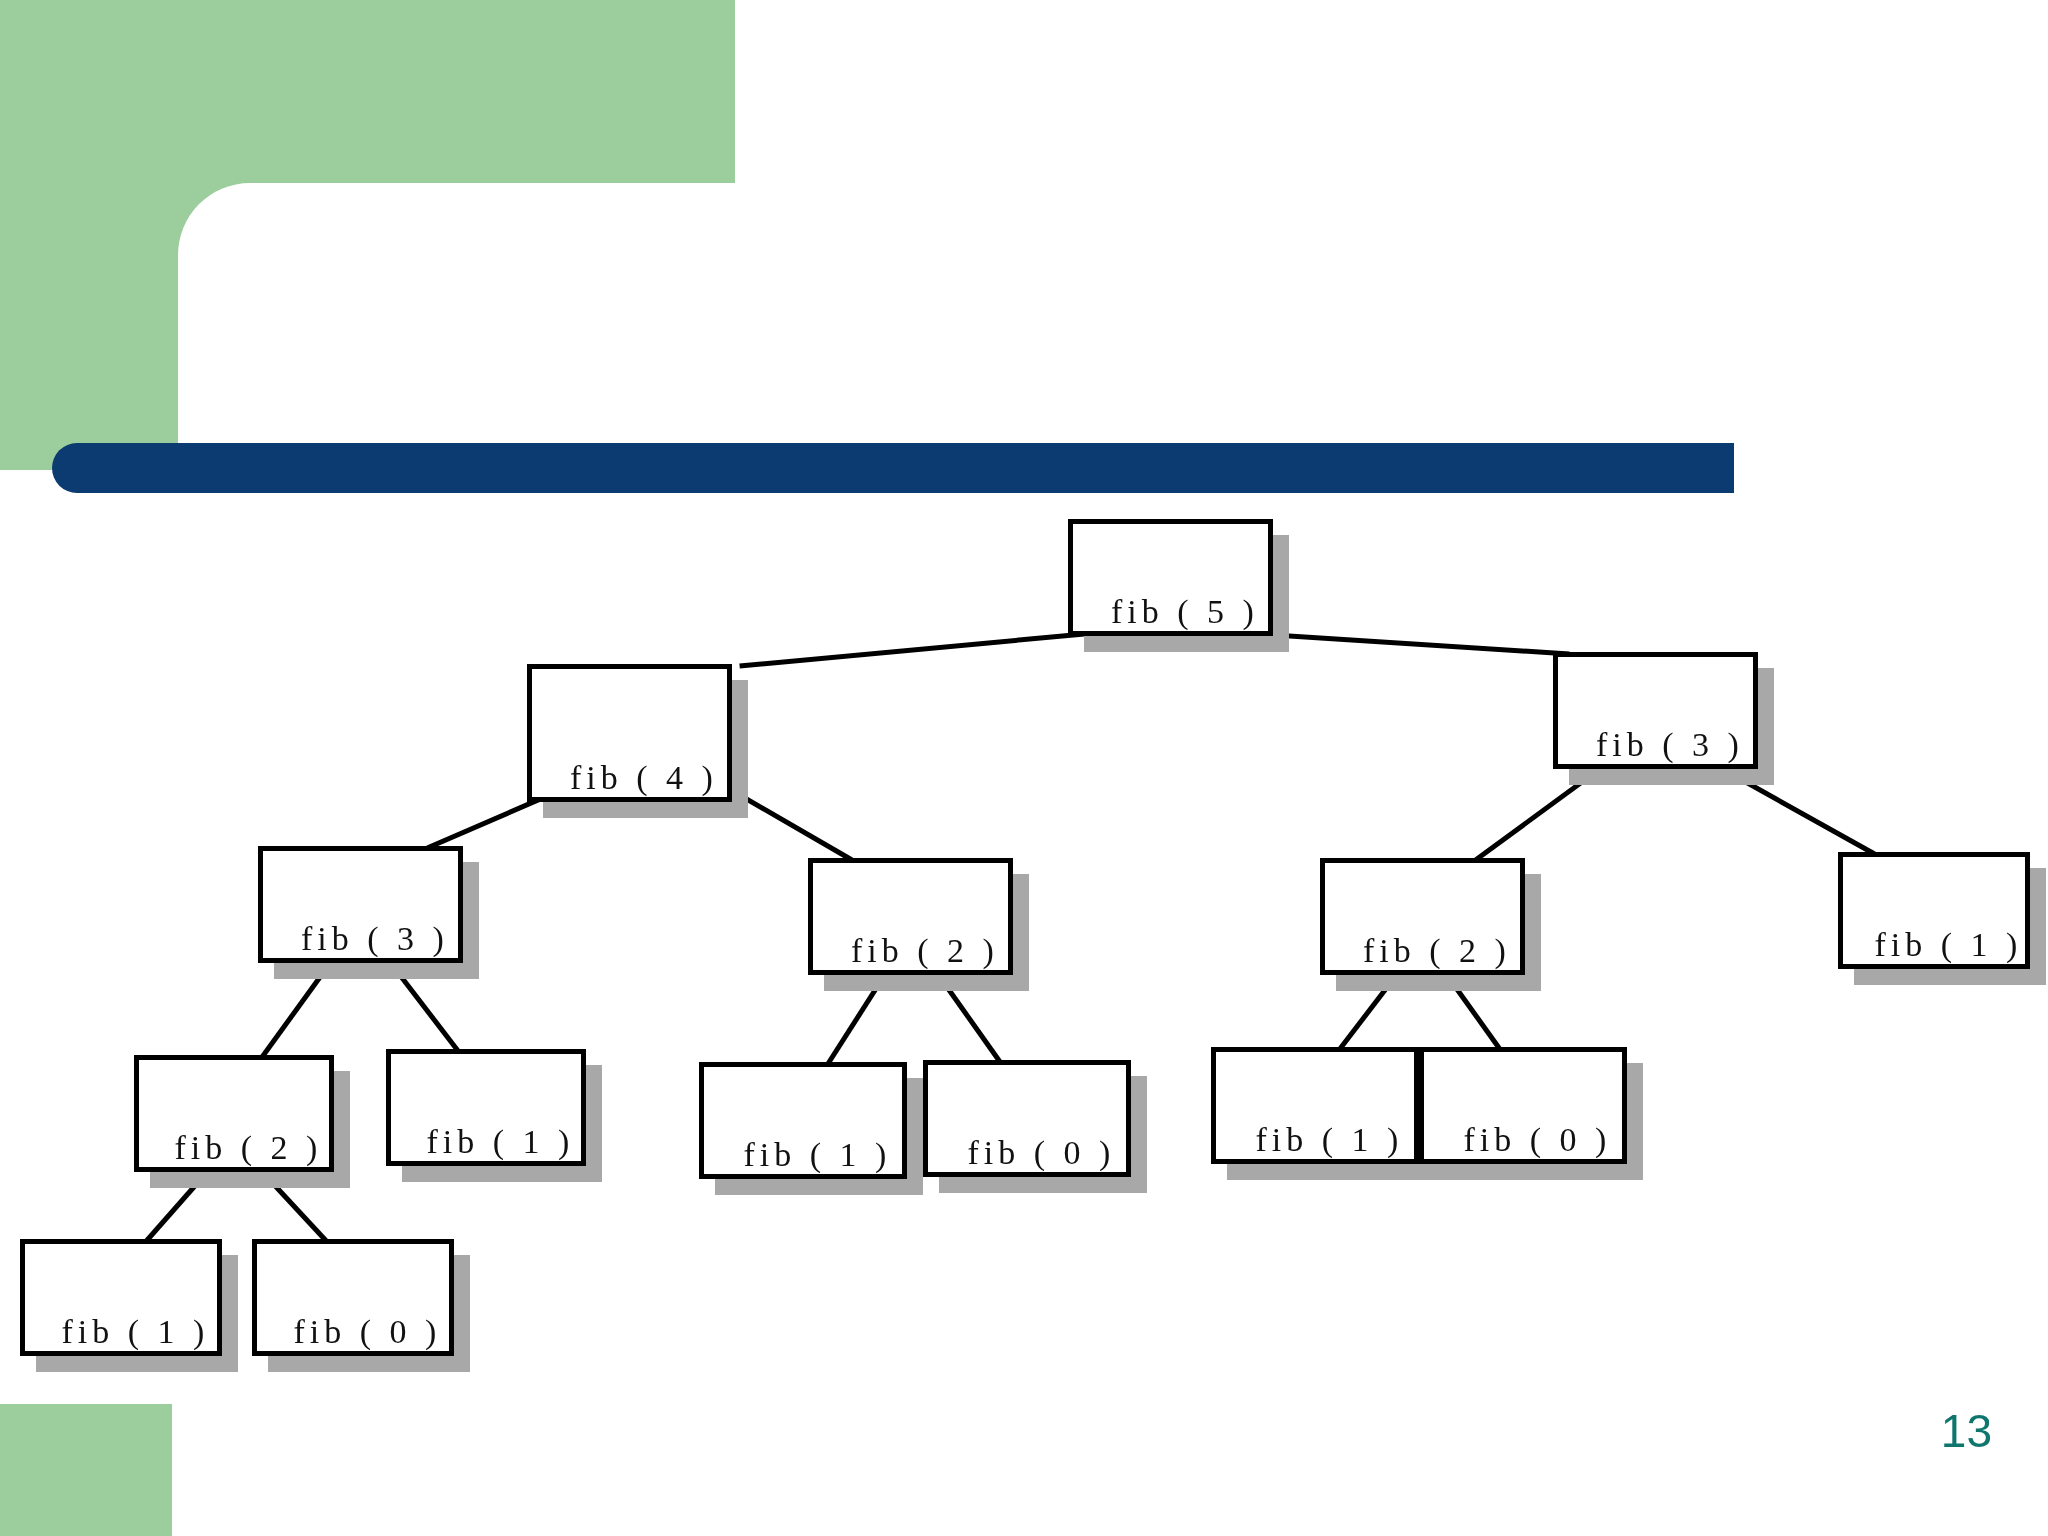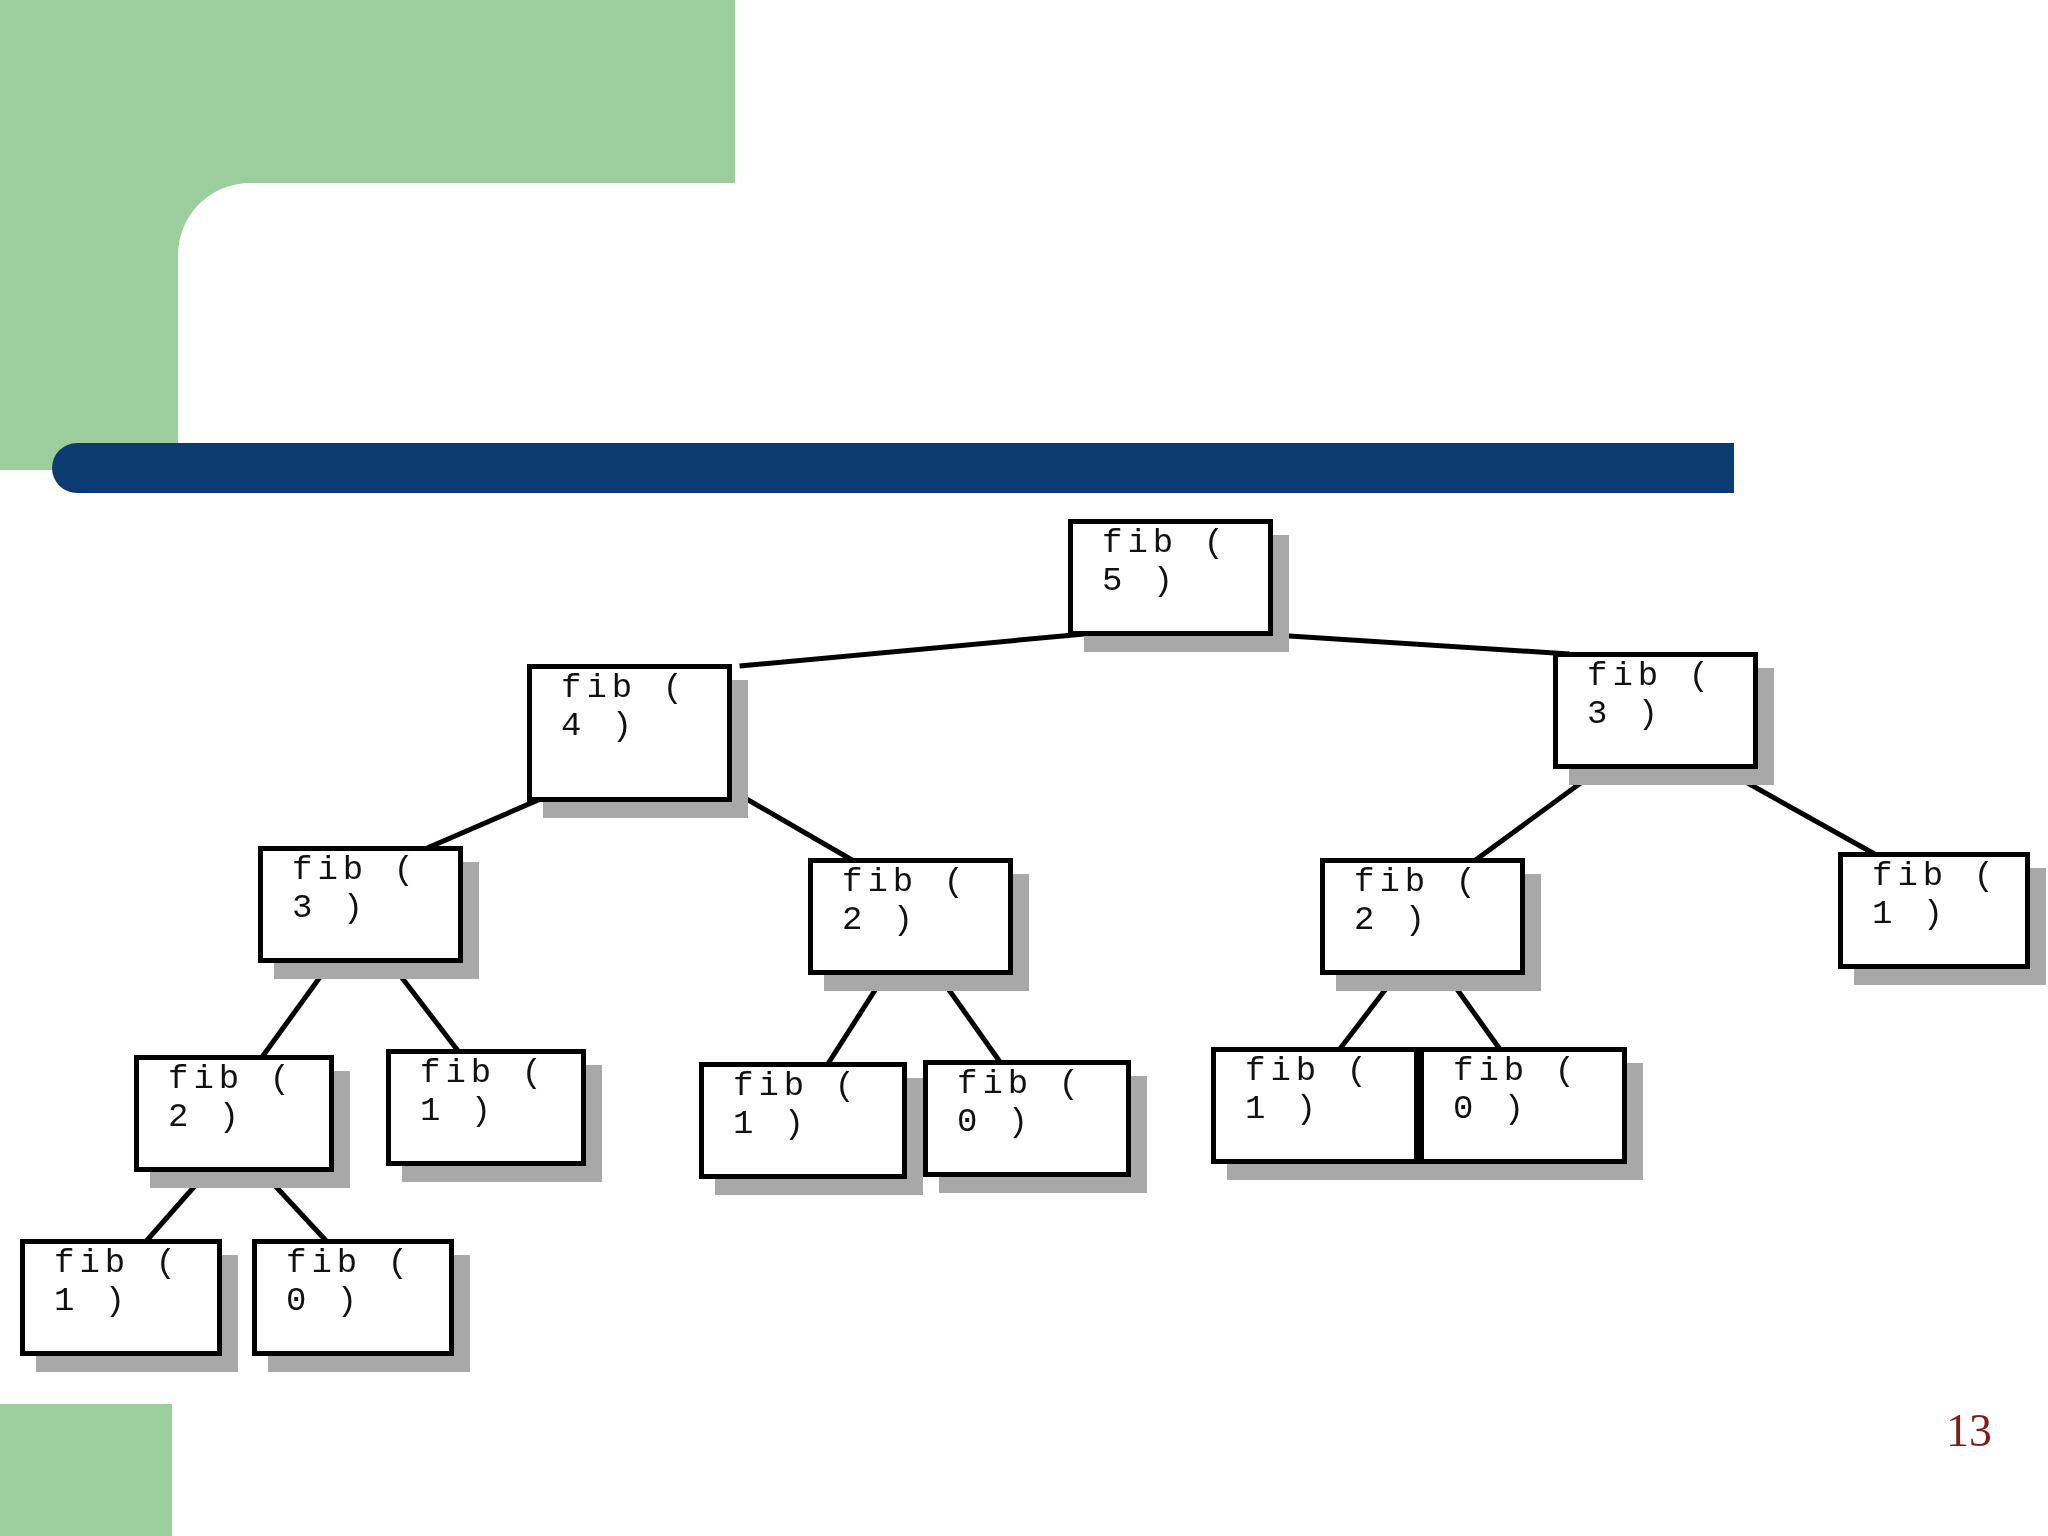--- a/index.html
+++ b/index.html
@@ -87,39 +87,39 @@
     height: 1536px;
   }
 
   .node {
     position: absolute;
     box-sizing: border-box;
     background: #ffffff;
     border: 5px solid #000000;
     box-shadow: 16px 16px 0 0 #a8a8a8;
     display: flex;
-    align-items: flex-start;
+    align-items: flex-end;
     justify-content: center;
-    font-family: Liberation Mono, monospace;
+    font-family: Liberation Serif, serif;
     font-size: 34px;
     color: #111111;
     letter-spacing: 5px;
     z-index: 5;
     padding-left: 29px;
   }
   .node span { display: inline-block; }
 
   
   .page-number {
     position: absolute;
     right: 56px;
     top: 1404px;
     font-size: 46px;
-    color: #7f1d1d;
-    font-family: Liberation Serif, serif;
+    color: #0f766e;
+    font-family: Liberation Sans, sans-serif;
     text-align: right;
   }
 </style>
 </head>
 <body>
 
 <div id="slide">
 
   <div class="green-top"></div>
   <div class="white-card"></div>

